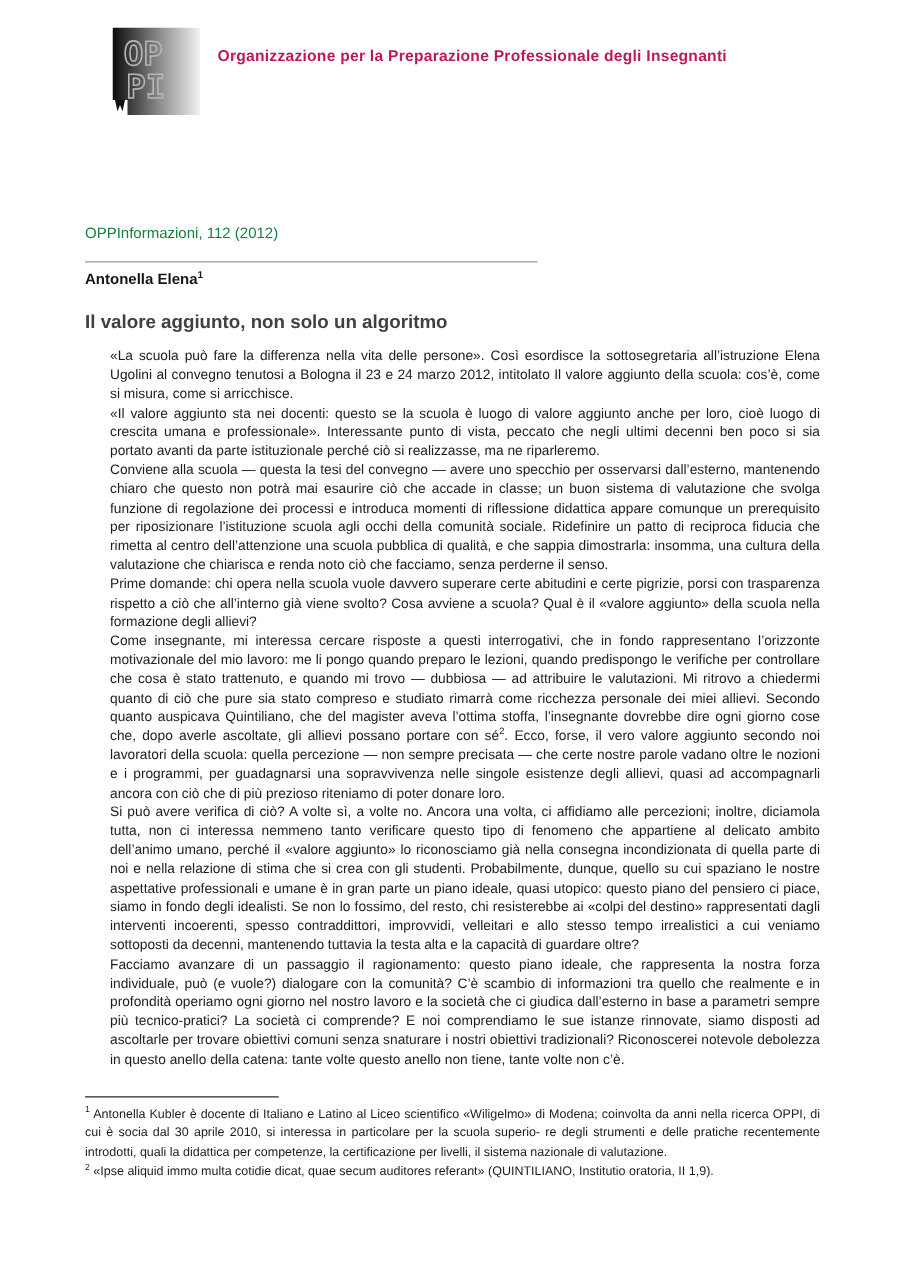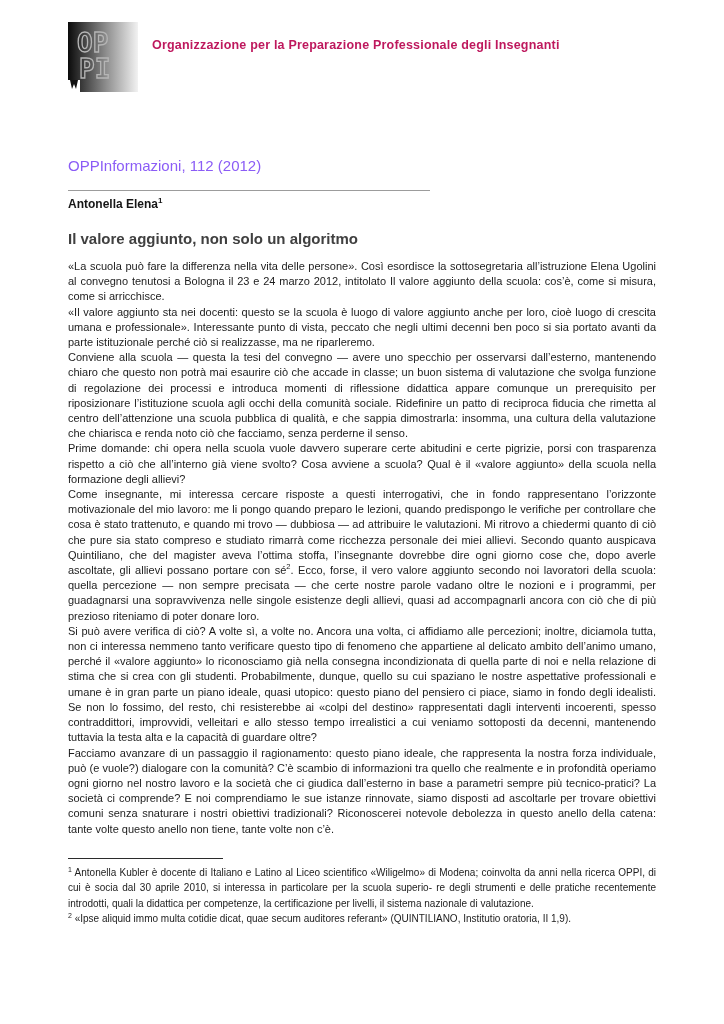--- a/index.html
+++ b/index.html
@@ -8,39 +8,40 @@
     height: 1024px;
     box-sizing: border-box;
     padding: 22px 68px 0 68px;
     background: #ffffff;
     font-family: "Liberation Sans", sans-serif;
     color: #1c1c1c;
     overflow: hidden;
     position: relative;
   }
   .header-row { display: flex; align-items: flex-start; }
-  .logo-wrap { width: 70px; height: 70px; flex: 0 0 auto; }
+  .logo-wrap { margin-left: 22px; width: 70px; height: 70px; flex: 0 0 auto; }
   .org-name {
     margin: 16px 0 0 14px;
     font-size: 12.5px;
     font-weight: bold;
     color: #be185d;
     letter-spacing: 0.2px;
   }
-  .journal-line { margin-top: 65px; font-size: 15px; color: #8b5cf6; }
+  .journal-line { margin-top: 87px; font-size: 12px; color: #15803d; }
   .header-rule { margin-top: 16px; width: 362px; height: 1px; background: #9c9c9c; }
   .author-line { margin-top: 5px; font-size: 12px; font-weight: bold; color: #161616; }
   .author-line sup { font-size: 8px; font-weight: bold; }
   .article-title { margin: 19px 0 0 0; font-size: 15px; font-weight: bold; color: #404040; }
   .body-text {
     margin-top: 12px;
     font-size: 11px;
     line-height: 15.2px;
     text-align: justify;
     color: #1c1c1c;
+    margin-left: 20px;
   }
   .body-text p { margin: 0; }
   .body-text sup { font-size: 7.5px; line-height: 0; }
   .footnotes {
     margin-top: 21px;
     font-size: 10px;
     line-height: 15.5px;
     text-align: justify;
     color: #1c1c1c;
   }

